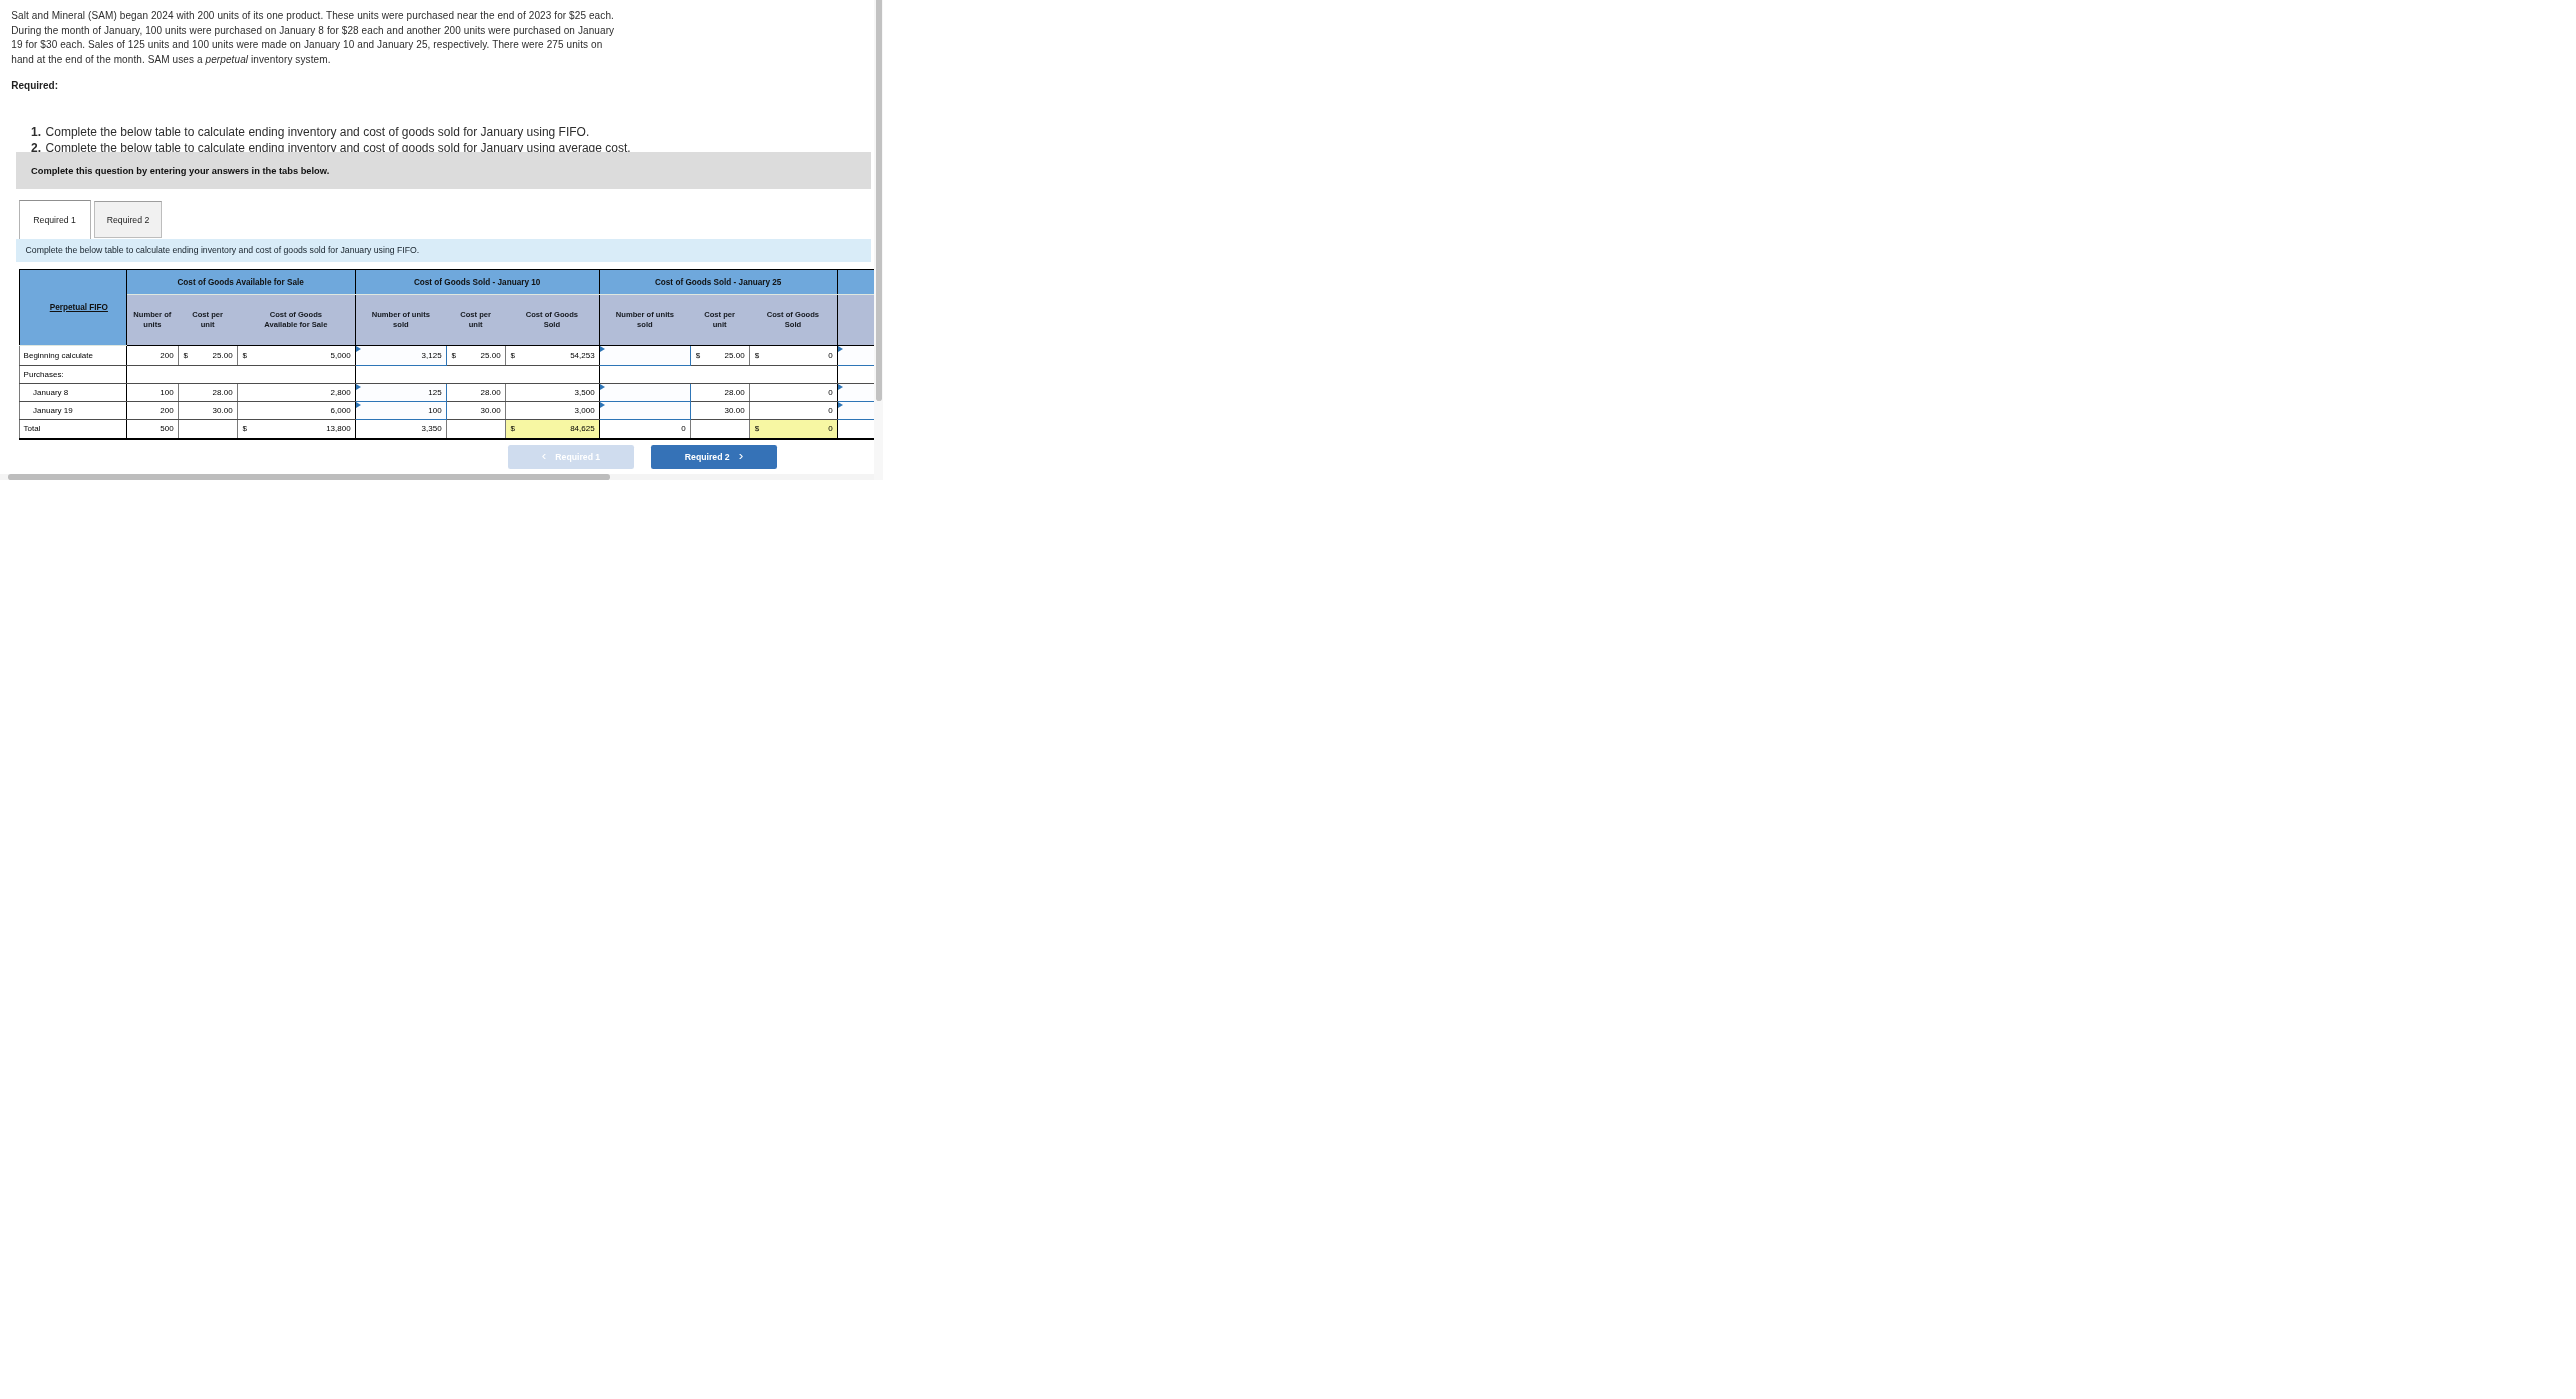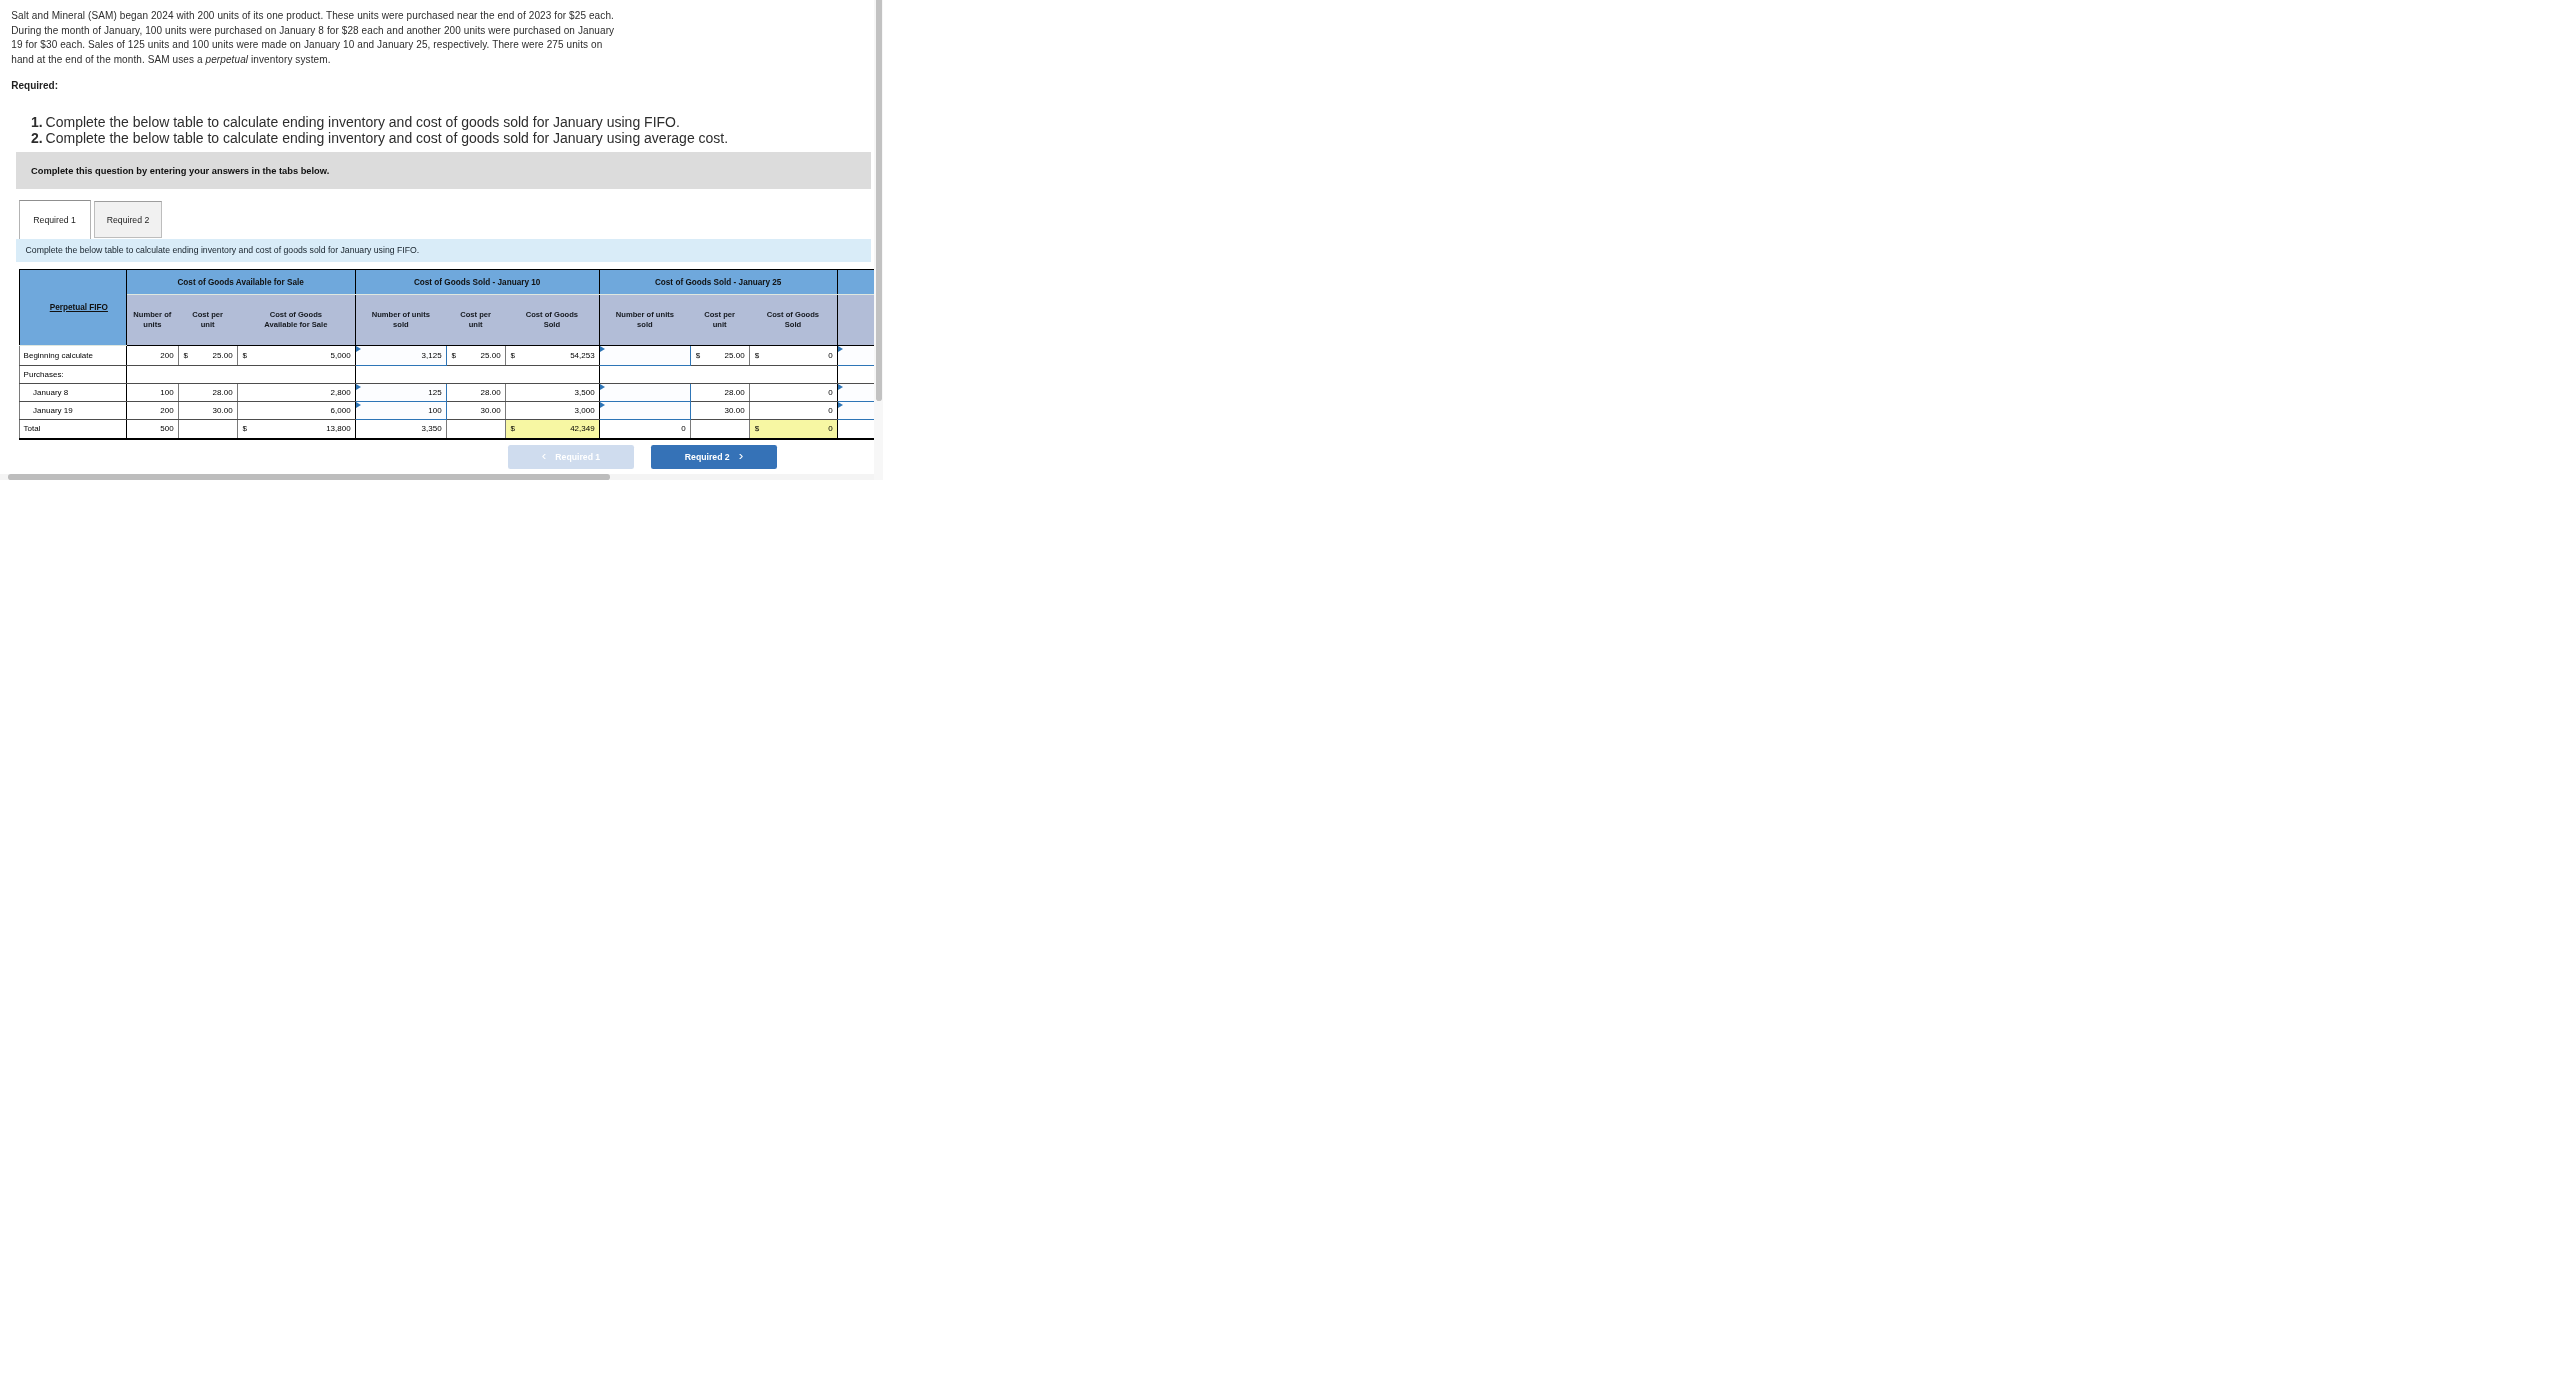--- a/index.html
+++ b/index.html
@@ -6,21 +6,21 @@
   html,body { background:#ffffff; }
   body { font-family:"Liberation Sans", sans-serif; color:#222; }
   #screen { position:relative; width:883px; height:480px; overflow:hidden; background:#fff; }
 
   
   .para { position:absolute; left:11.3px; top:9px; font-size:10px; line-height:14.6px; color:#2d2d2d; letter-spacing:0.1px; }
   .para .pline { white-space:nowrap; }
   .ital { font-style:italic; }
 
   .req-head { position:absolute; left:11.3px; top:80px; font-size:10px; font-weight:bold; color:#1f1f1f; }
-  .req-list { position:absolute; left:31px; top:114px; font-size:14px; line-height:16.3px; color:#2d2d2d; }
+  .req-list { position:absolute; left:31px; top:124px; font-size:12px; line-height:16.3px; color:#2d2d2d; }
   .req-item { white-space:nowrap; }
   .req-num { font-weight:bold; display:inline-block; width:14.6px; }
 
   .banner { position:absolute; left:16px; top:152px; width:855px; height:37px; background:#dcdcdc;
             display:flex; align-items:center; }
   .banner-text { padding-left:15px; font-size:9.3px; font-weight:bold; color:#111; }
 
   
   .tab { position:absolute; text-align:center; font-size:8.7px; color:#222; cursor:pointer;
          display:flex; align-items:center; justify-content:center; }
@@ -261,21 +261,21 @@
               <div class="mny">
                 <span class="cur">$</span>
                 <span class="val">13,800</span>
               </div>
             </td>
           <td class="num">3,350</td>
           <td></td>
           <td class="hl sr">
               <div class="mny">
                 <span class="cur">$</span>
-                <span class="val">42,349</span>
+                <span class="val">84,625</span>
               </div>
             </td>
           <td class="num">0</td>
           <td></td>
           <td class="hl sr">
               <div class="mny">
                 <span class="cur">$</span>
                 <span class="val">0</span>
               </div>
             </td>

